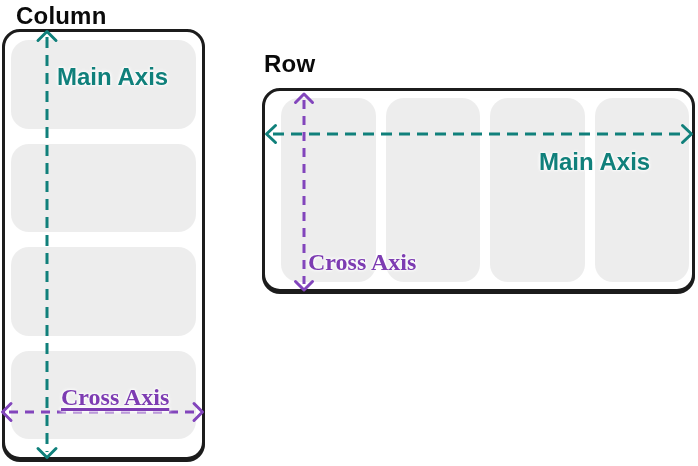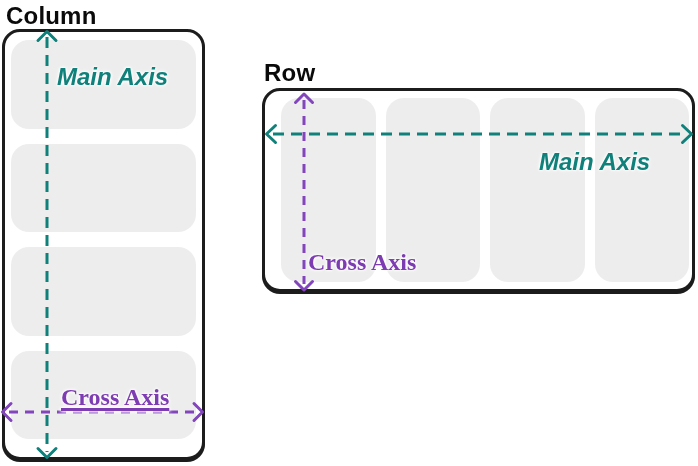--- a/index.html
+++ b/index.html
@@ -14,22 +14,22 @@
 
   .diagram-title {
     position: absolute;
     font-size: 24px;
     font-weight: 700;
     line-height: 1;
     color: #0a0a0a;
     letter-spacing: 0.2px;
     white-space: nowrap;
   }
-  #column-title { left: 6px; top: 4px; }
-  #row-title    { left: 264px; top: 61px; }
+  #column-title { left: 16px; top: 4px; }
+  #row-title    { left: 264px; top: 52px; }
 
   .flex-container {
     position: absolute;
     box-sizing: border-box;
     border: 3px solid var(--border, #1c1c1c);
     border-radius: 18px;
     background: #ffffff;
     box-shadow: 0 2px 0 var(--border, #1c1c1c);
     display: flex;
   }
@@ -54,21 +54,21 @@
   }
 
   .axis-label {
     position: absolute;
     font-size: 24px;
     font-weight: 700;
     line-height: 1;
     white-space: nowrap;
     text-shadow: 0 0 3px #fff, 0 0 3px #fff, 0 0 5px #fff;
   }
-  .axis-label.main  { color: var(--teal, #10807b); font-style: italic; }
+  .axis-label.main  { color: var(--teal, #10807b); }
   .axis-label.cross { color: var(--purple, #7d3cb2); font-family: Liberation Serif, serif; }
   #column-main-axis-label  { left: 57px;  top: 65px; }
   #column-cross-axis-label {
     left: 61px;  top: 385px;
     text-decoration: underline;
     text-decoration-thickness: 2.5px;
     text-underline-offset: 3px;
   }
   #row-main-axis-label     { left: 539px; top: 150px; }
   #row-cross-axis-label    { left: 308px; top: 250px; }

